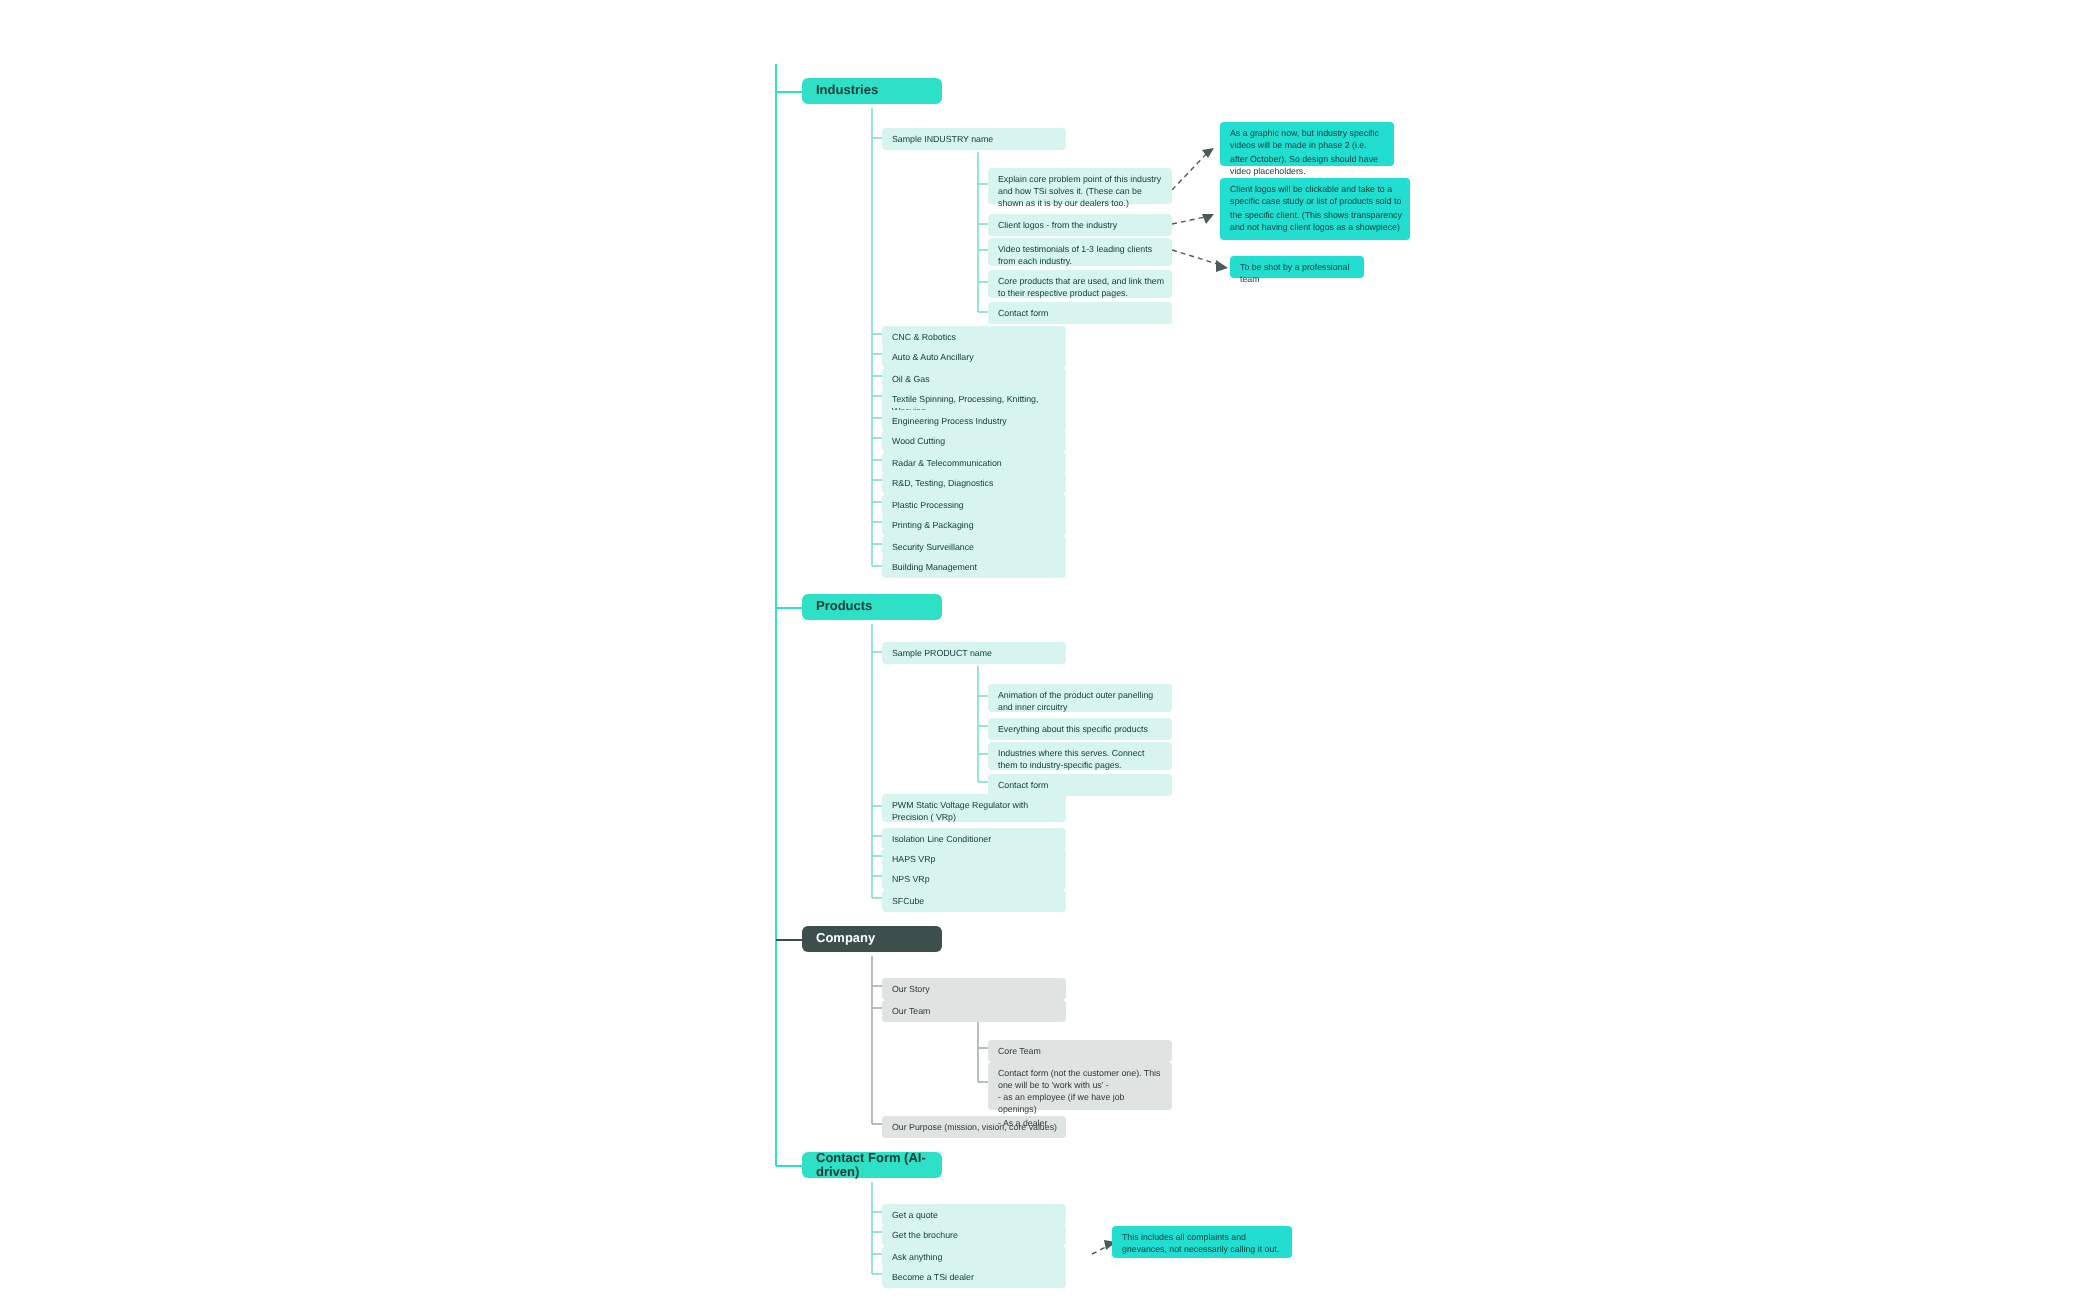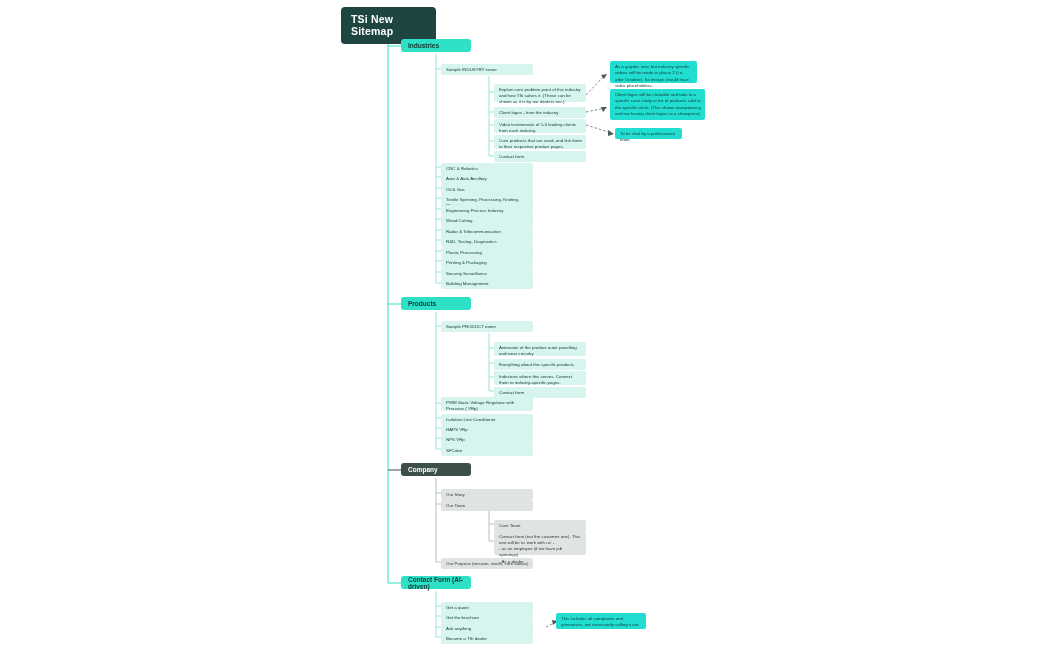--- a/index.html
+++ b/index.html
@@ -145,23 +145,20 @@
       <path d="M546 627 L556 622"></path>
     </g>
     <g fill="#4a5b58">
       <polygon points="607,74 601,75 604,79"></polygon>
       <polygon points="607,107 601,107 603,112"></polygon>
       <polygon points="614,134 608,130 608,136"></polygon>
       <polygon points="558,621 552,620 553,625"></polygon>
     </g>
   </svg>
 
-  <div class="node root" style="left:341px;top:7px;width:95px;">
-    <span class="txt">TSi New Sitemap</span>
-  </div>
 
   <div class="node branch" style="left:401px;top:39px;width:70px;">
     <span class="txt">Industries</span>
   </div>
 
   <div class="node leaf" style="left:441px;top:64px;width:92px;">
     <span class="txt">Sample INDUSTRY name</span>
   </div>
 
   <div class="node leaf multi" style="left:494px;top:84px;width:92px;height:18px;">

